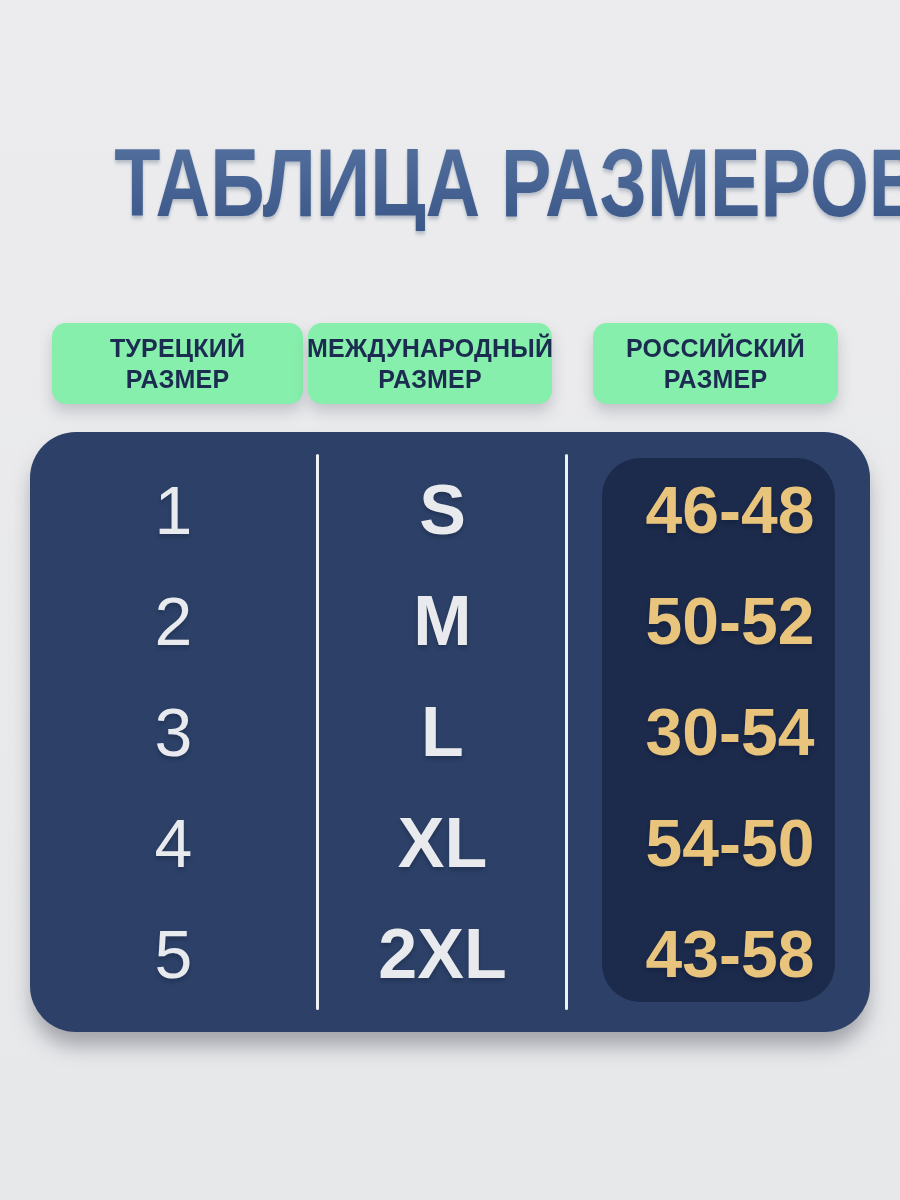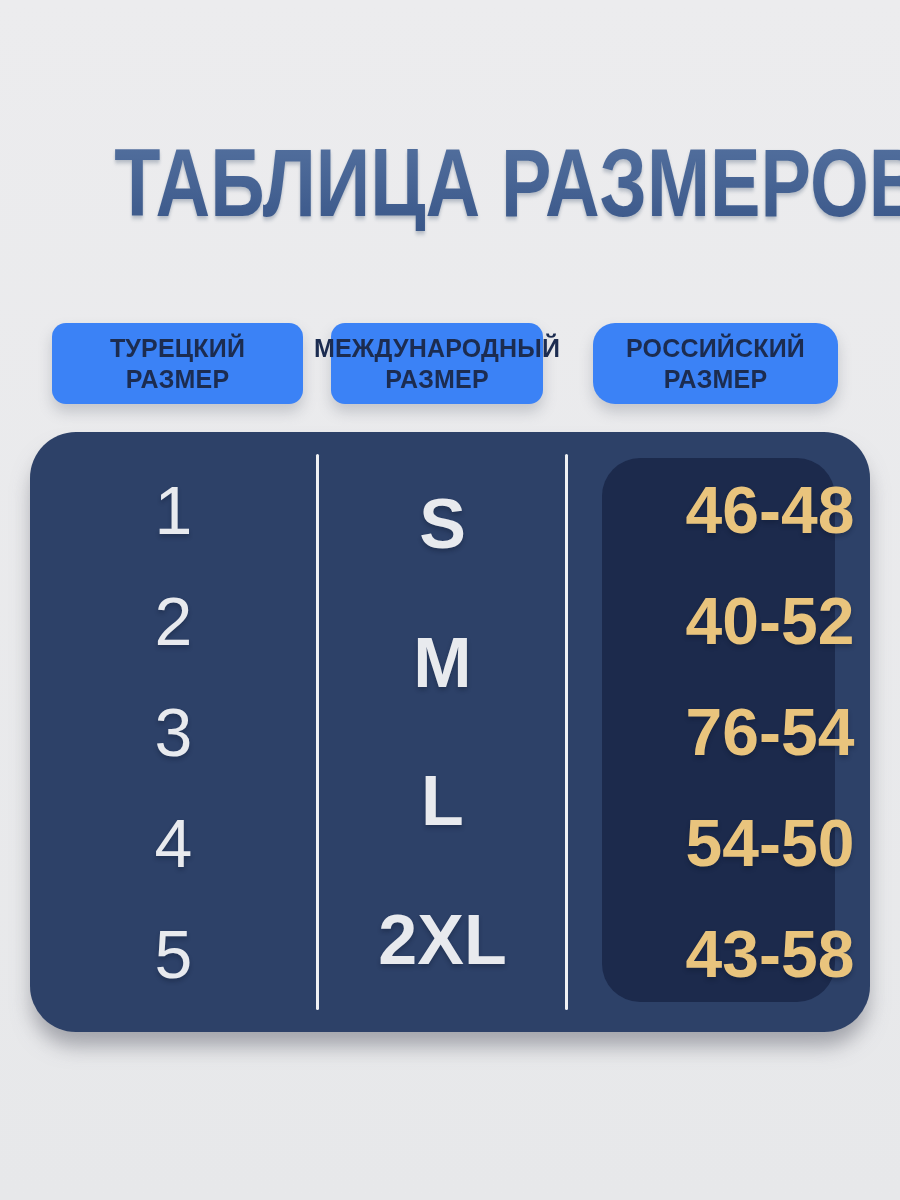--- a/index.html
+++ b/index.html
@@ -37,37 +37,37 @@
     background-clip: text;
     color: transparent;
     filter: drop-shadow(0 3px 2px rgba(70, 88, 115, 0.35));
   }
 
   
   .header-box {
     position: absolute;
     top: 323px;
     height: 81px;
-    background: #3b82f6;
+    background: #86efac;
     border-radius: 14px;
     box-shadow: 0 8px 14px rgba(95, 100, 115, 0.28);
     display: flex;
     flex-direction: column;
     align-items: center;
     justify-content: center;
     text-align: center;
     color: var(--header-text, #1c2c50);
     font-weight: bold;
     font-size: 25px;
     line-height: 1.22;
     letter-spacing: 0.2px;
   }
   .hb1 { left: 52px;  width: 251px; }
-  .hb2 { left: 331px; width: 212px; text-align: right; }
-  .hb3 { left: 593px; width: 245px; border-radius: 22px; }
+  .hb2 { left: 308px; width: 244px; text-align: right; }
+  .hb3 { left: 593px; width: 245px; }
 
   
   .panel {
     position: absolute;
     left: 30px;
     top: 432px;
     width: 840px;
     height: 600px;
     background: var(--panel, #2d4168);
     border-radius: 46px;
@@ -118,21 +118,20 @@
     left: 289px; width: 247px;
     font-size: 70px;
     font-weight: bold;
     color: var(--row-text, #e8eaee);
   }
   .col-russian {
     left: 572px; width: 256px;
     font-size: 66px;
     font-weight: bold;
     color: var(--gold, #e9c47d);
-    padding-left: 40px;
   }
 </style>
 </head>
 <body>
 
 <div class="stage">
 
   <h1 class="title">
     <span class="title-text">ТАБЛИЦА РАЗМЕРОВ</span>
   </h1>
@@ -178,33 +177,36 @@
       <div class="cell">
           <span>S</span>
         </div>
       <div class="cell">
           <span>M</span>
         </div>
       <div class="cell">
           <span>L</span>
         </div>
       <div class="cell">
+          <span>XL</span>
+        </div>
+      <div class="cell">
           <span>2XL</span>
         </div>
     </div>
 
     <div class="col col-russian">
       <div class="cell">
           <span>46-48</span>
         </div>
       <div class="cell">
-          <span>40-52</span>
-        </div>
-      <div class="cell">
-          <span>76-54</span>
+          <span>50-52</span>
+        </div>
+      <div class="cell">
+          <span>30-54</span>
         </div>
       <div class="cell">
           <span>54-50</span>
         </div>
       <div class="cell">
           <span>43-58</span>
         </div>
     </div>
 
   </div>

